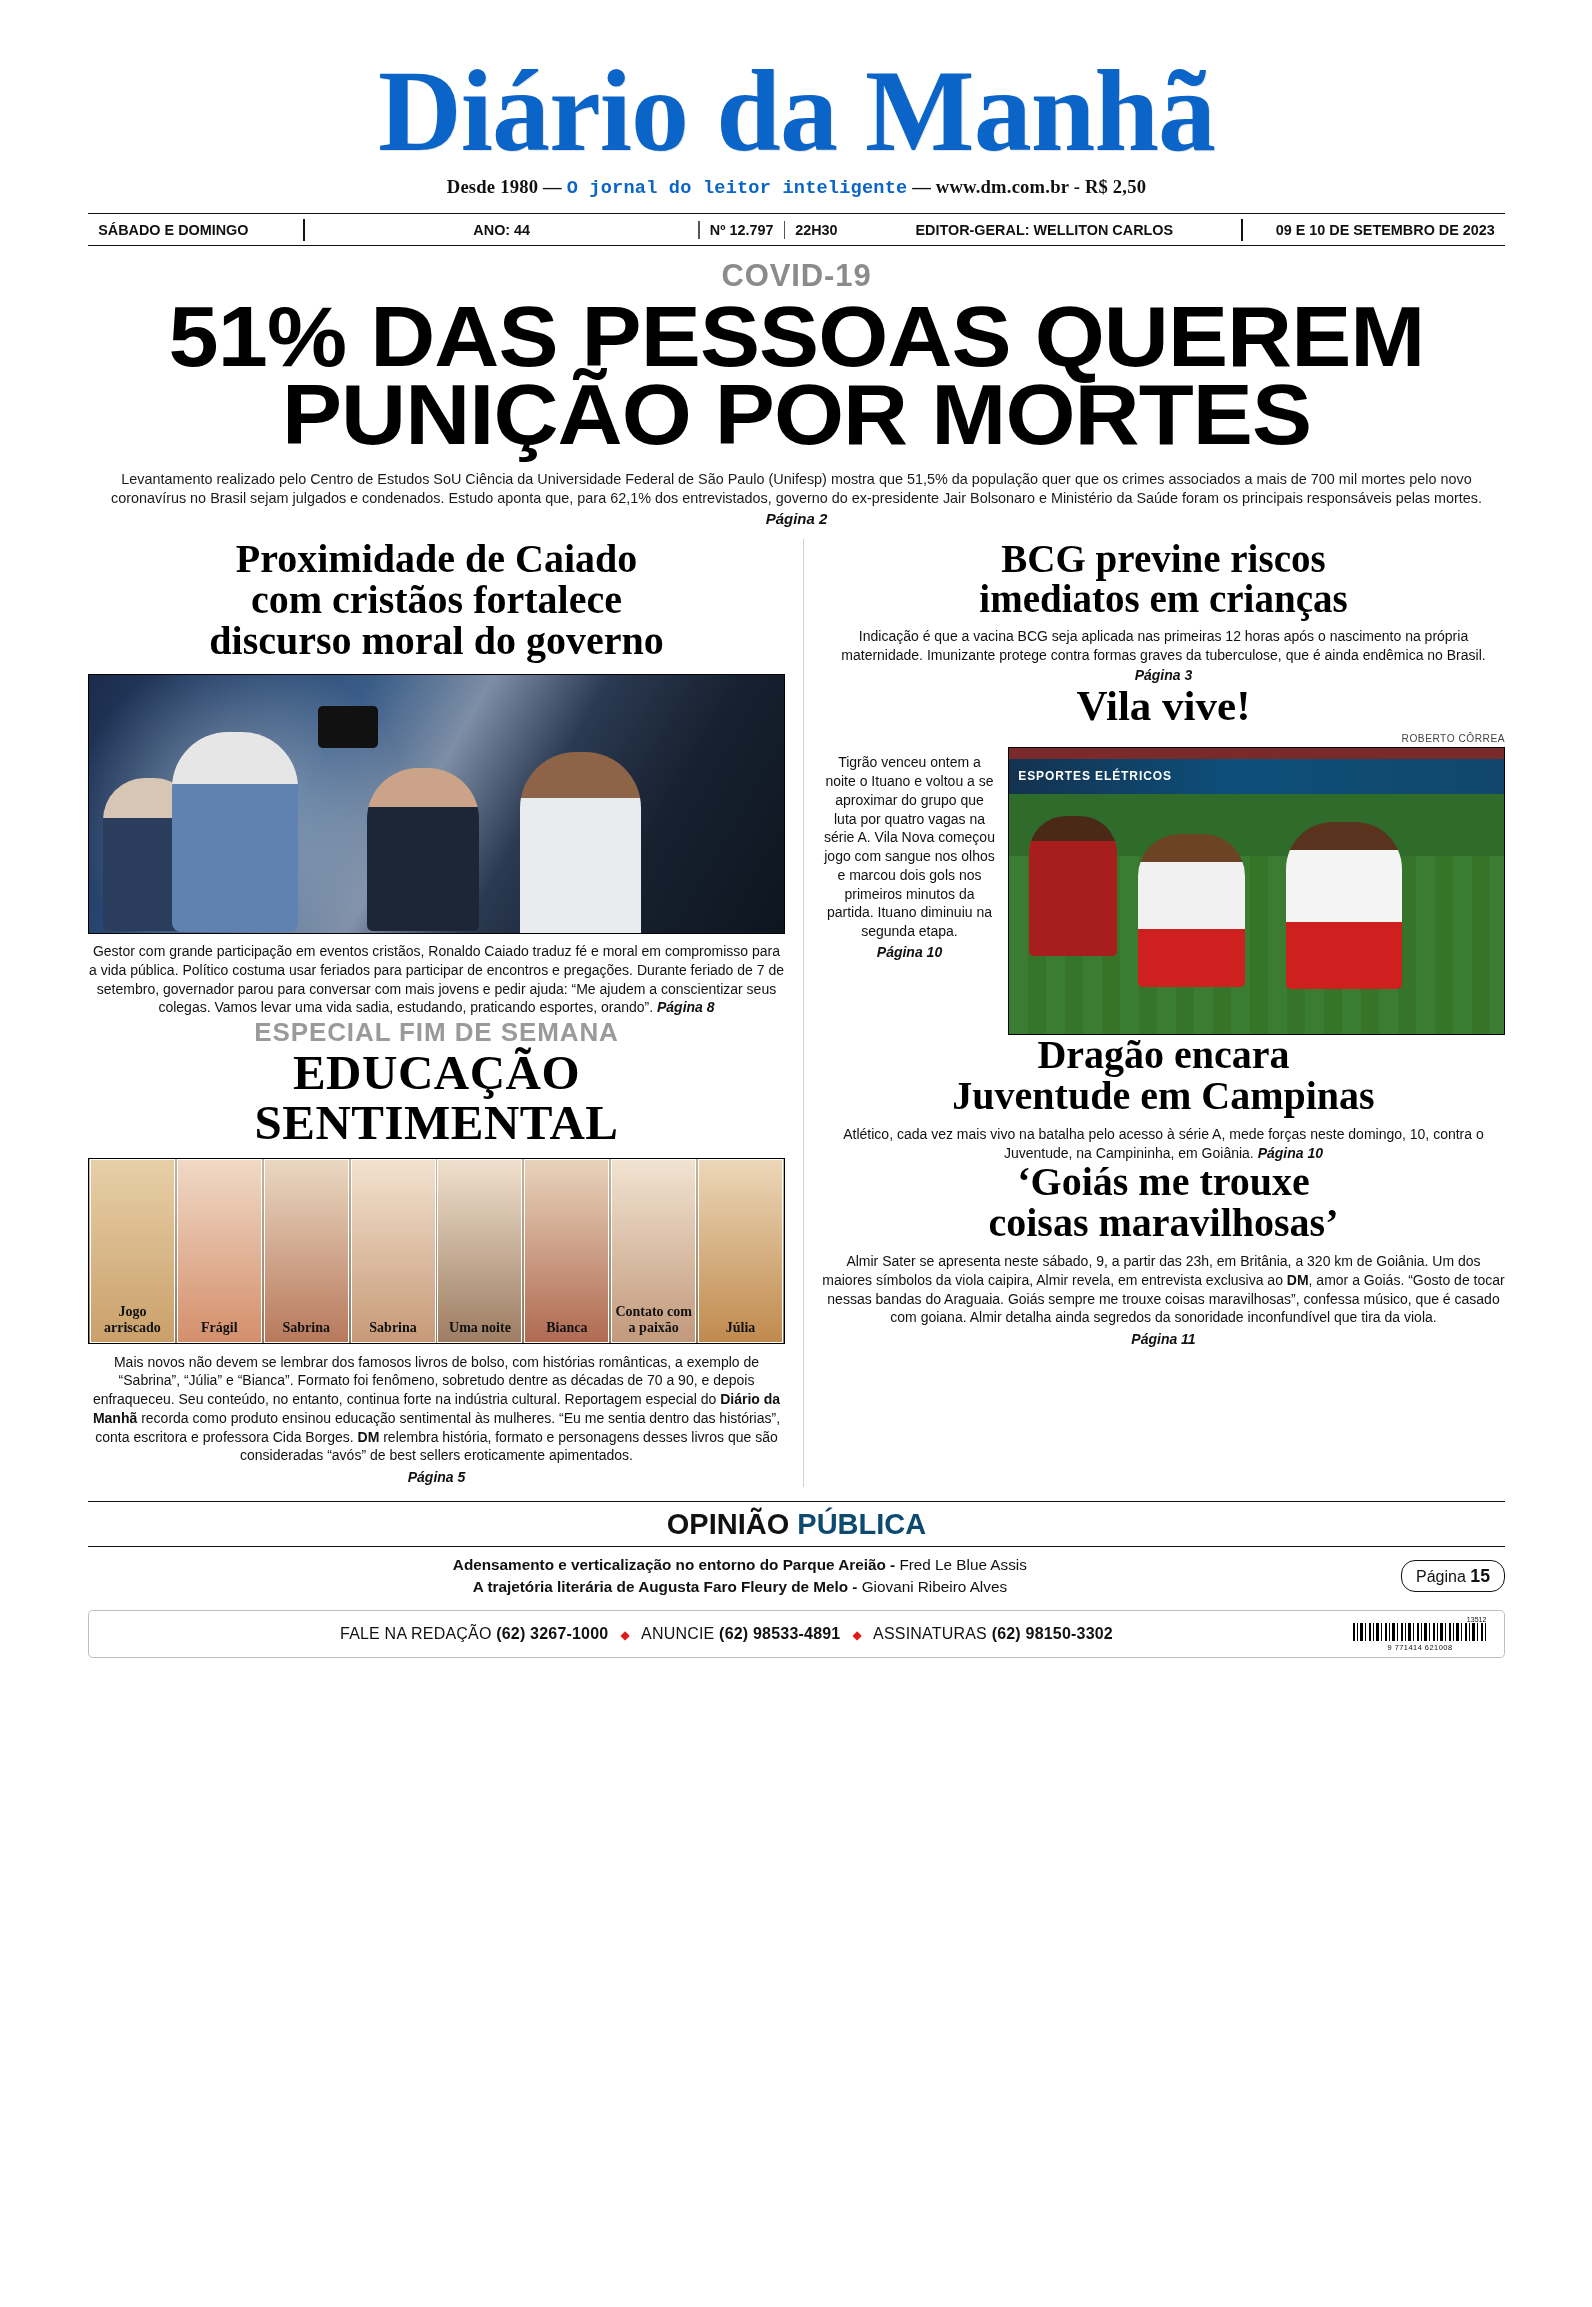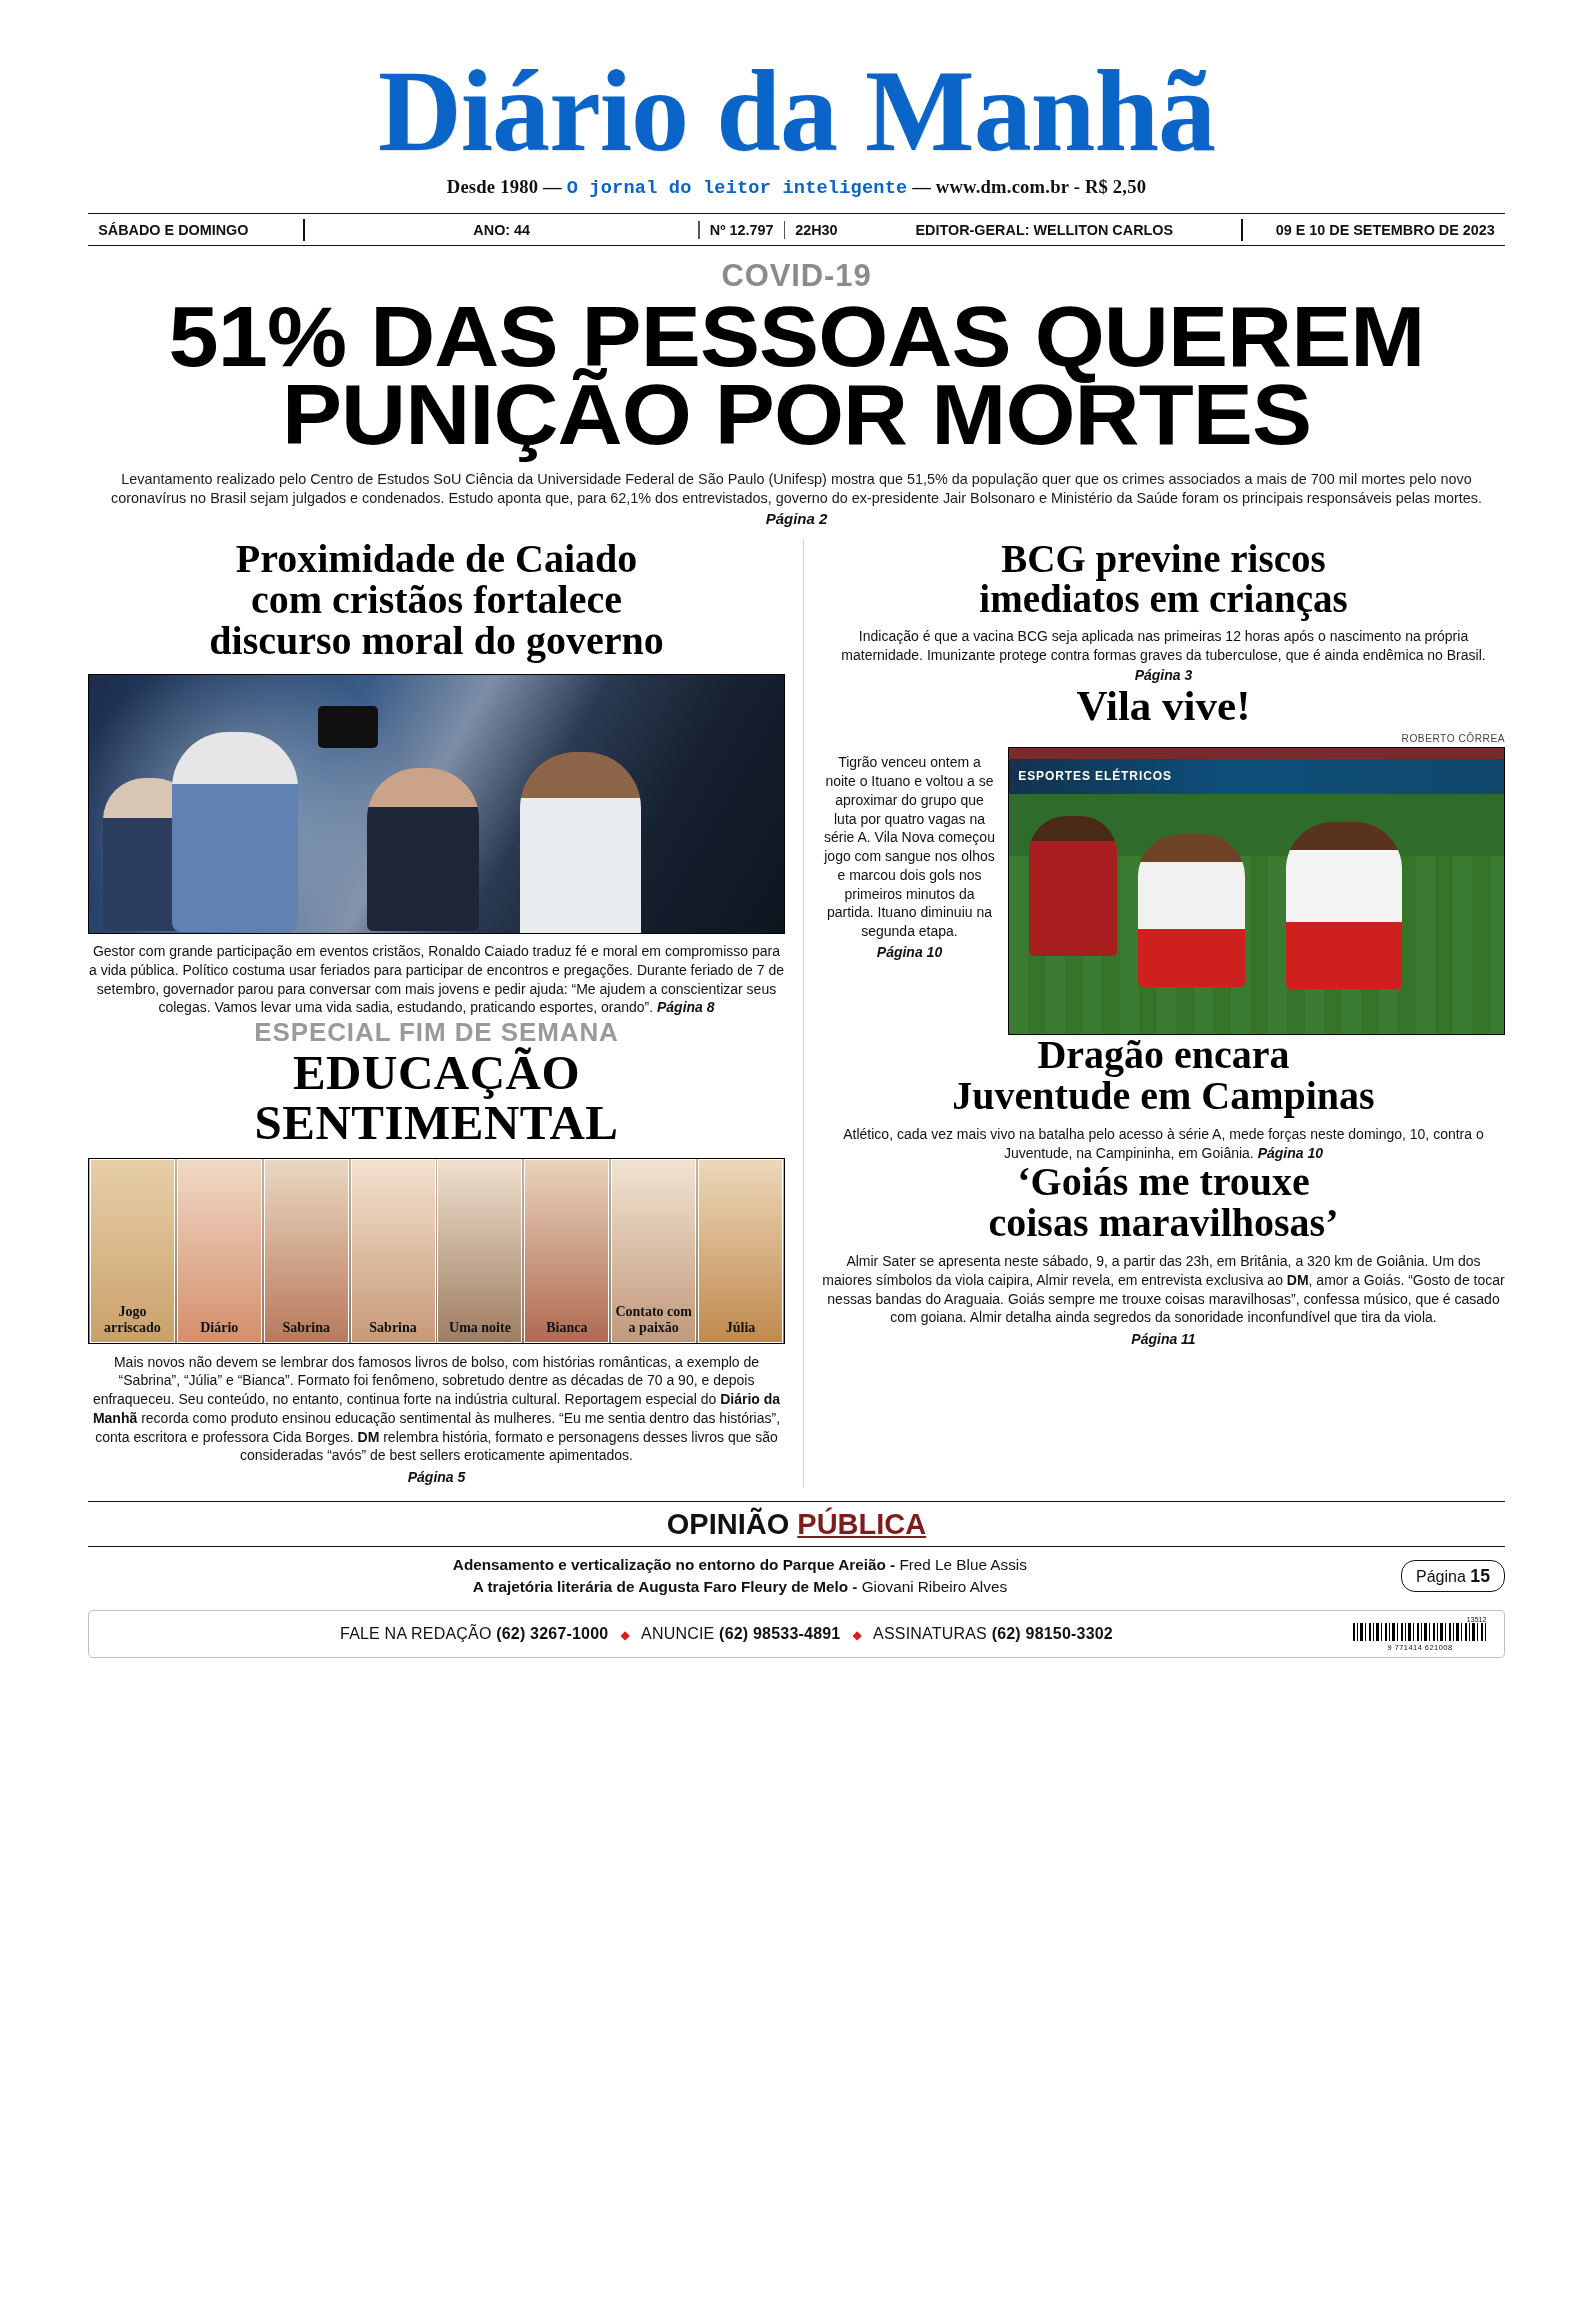--- a/index.html
+++ b/index.html
@@ -297,21 +297,21 @@
     margin-top: 14px;
     border-top: 1.4px solid #111;
     padding-top: 6.5px;
   }
   .opiniao-title {
     text-align: center;
     font-size: 29px;
     font-weight: bold;
   }
   .opiniao-title .blk { color: #111; }
-  .opiniao-title .red { color: #7f1d1d; text-decoration: underline; }
+  .opiniao-title .red { color: #0c4a6e; }
   .opiniao-rule {
     border-top: 1.4px solid #111;
     margin-top: 4.7px;
   }
   .opiniao-body {
     display: flex;
     align-items: center;
     padding: 7.4px 0 4.7px 0;
   }
   .opiniao-lines {
@@ -427,21 +427,21 @@
       <h2 class="story-title t-educ">
         <div>EDUCAÇÃO</div>
         <div>SENTIMENTAL</div>
       </h2>
 
       <div class="photo photo-livros">
         <div class="bk" style="background:linear-gradient(180deg,#e7cfa8,#caa06a)">
           <div class="title">Jogo arriscado</div>
         </div>
         <div class="bk" style="background:linear-gradient(180deg,#f0d9c6,#d48f6c)">
-          <div class="title">Diário</div>
+          <div class="title">Frágil</div>
         </div>
         <div class="bk" style="background:linear-gradient(180deg,#ead8c2,#b8795c)">
           <div class="title">Sabrina</div>
         </div>
         <div class="bk" style="background:linear-gradient(180deg,#f3e2cf,#c79a78)">
           <div class="title">Sabrina</div>
         </div>
         <div class="bk" style="background:linear-gradient(180deg,#efe0cd,#9e7d63)">
           <div class="title">Uma noite</div>
         </div>

